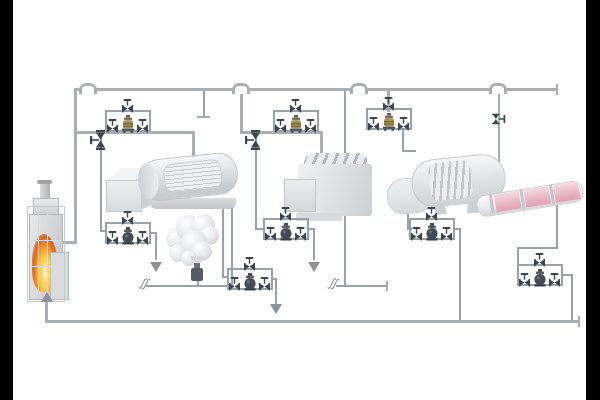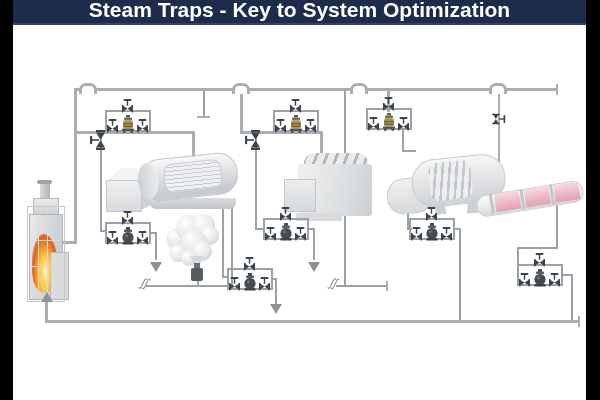--- a/index.html
+++ b/index.html
@@ -384,18 +384,15 @@
     </svg>
 
   <div class="ar down" style="left:150px;top:262px"></div>
   <div class="ar down" style="left:308px;top:262px"></div>
   <div class="ar down" style="left:270px;top:304px"></div>
   <div class="ar up" style="left:41px;top:292px"></div>
 
   <span class="brk" style="left:139px;top:276px">∬</span>
   <span class="brk" style="left:328px;top:276px">∬</span>
 
-  <div class="titlebar">
-    <span>Steam Traps - Key to System Optimization</span>
-  </div>
   <div class="bar l"></div>
   <div class="bar r"></div>
 </div>
 
 </body></html>

